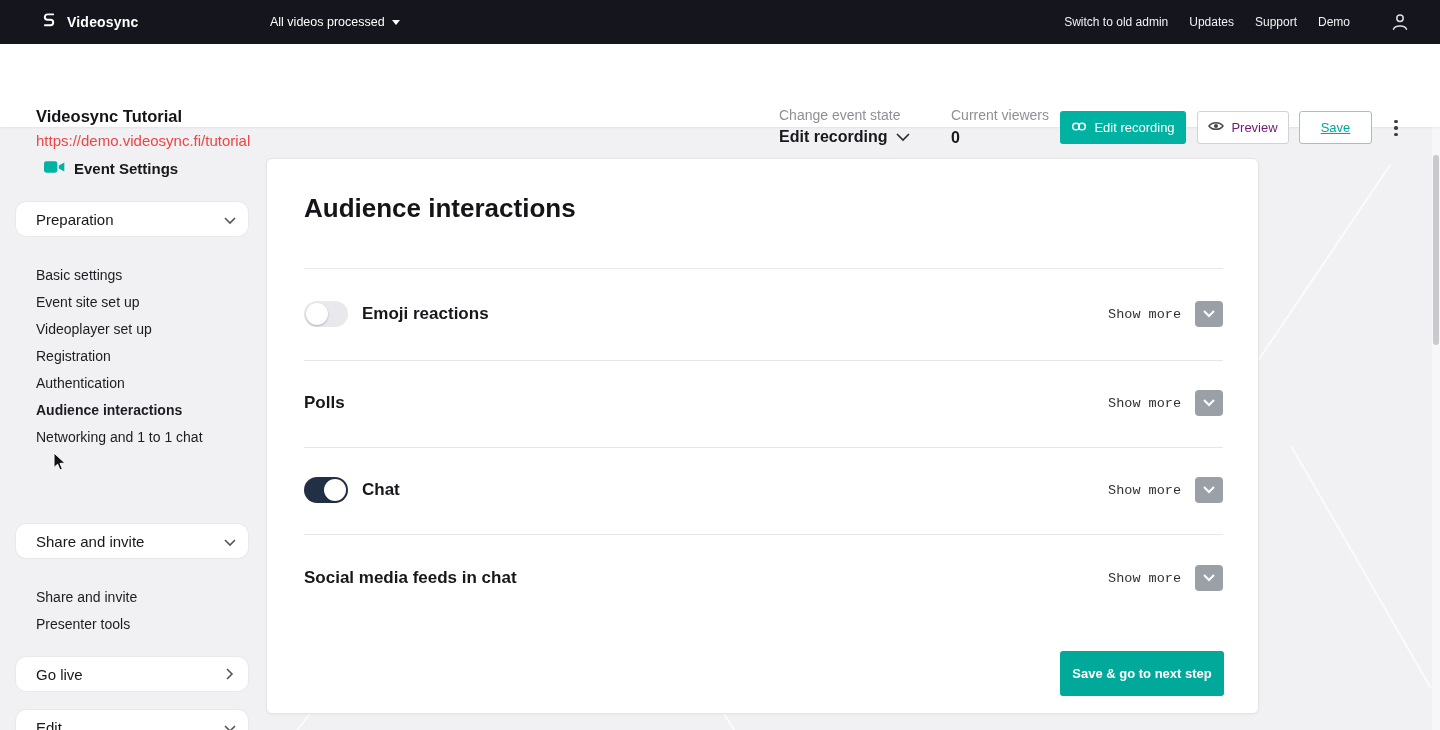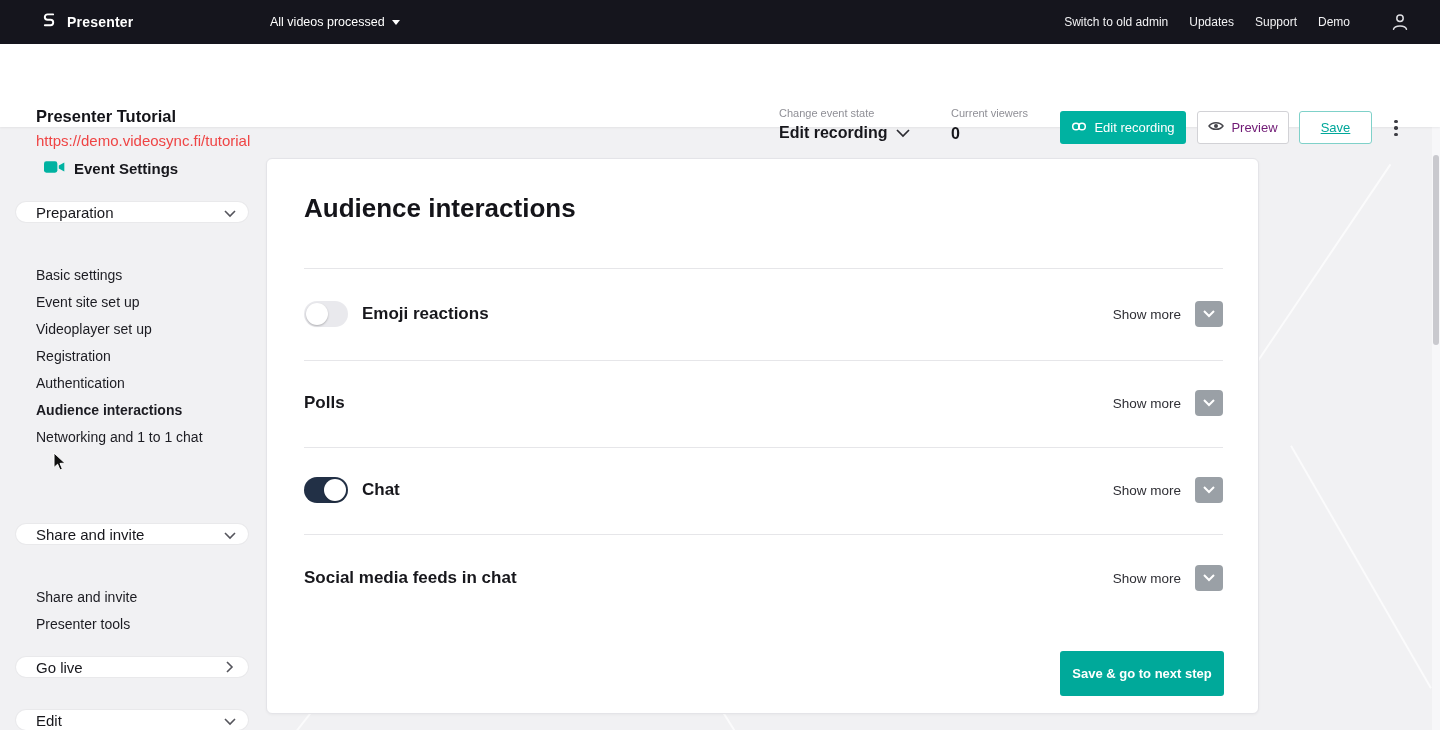--- a/index.html
+++ b/index.html
@@ -19,55 +19,55 @@
   .top-links { position:absolute; right:90px; top:0; height:44px; display:flex; align-items:center; gap:21px; }
   .top-links a { color:#f2f2f4; font-size:12px; text-decoration:none; }
   .user-btn { position:absolute; right:30px; top:12px; width:20px; height:20px; cursor:pointer; }
 
   
   .event-header { position:absolute; top:44px; left:0; width:1440px; height:83px; background:#ffffff; z-index:20; box-shadow:0 1px 2px rgba(0,0,0,.06); }
   .event-info { position:absolute; left:36px; top:63px; }
   .event-title { font-size:16.5px; font-weight:700; color:#141419; }
   .event-url { font-size:15px; color:#ef4444; margin-top:6px; }
   .state-block { position:absolute; left:779px; top:63px; }
-  .mini-label { font-size:11px; color:#8f8f96; }
+  .mini-label { font-size:14px; color:#8f8f96; }
   .state-value-row { display:flex; align-items:center; gap:9px; margin-top:5px; cursor:pointer; }
   .state-value { font-size:16px; font-weight:700; color:#17171c; }
   .viewers-block { position:absolute; left:951px; top:63px; }
   .viewers-count { font-size:16px; font-weight:700; margin-top:6px; }
 
   .btn { display:flex; align-items:center; justify-content:center; gap:7px; font-size:13px; border-radius:3px; cursor:pointer; border:none; font-family:inherit; }
   .btn-edit-rec { position:absolute; left:1060px; top:67px; width:126px; height:33px; background:#00b2a1; color:#fff; }
   .btn-preview { position:absolute; left:1197px; top:67px; width:92px; height:33px; background:#fff; border:1px solid #d2d2d6; color:#701a75; }
   .btn-save { position:absolute; left:1299px; top:67px; width:73px; height:33px; background:#fff; border:1px solid #7fd1c9; color:#00a79a;text-decoration:underline; }
   .kebab { position:absolute; left:1389px; top:72px; width:14px; height:24px; display:flex; flex-direction:column; align-items:center; justify-content:center; gap:3px; cursor:pointer; background:none; border:none; }
   .kebab i { width:3.5px; height:3.5px; border-radius:50%; background:#3c3c42; }
 
   
   .main { position:absolute; top:127px; left:0; width:1440px; height:603px; }
   .bg-line { position:absolute; background:rgba(255,255,255,.7); width:2px; pointer-events:none; }
 
   
   .sb-title { position:absolute; left:36px; top:33px; display:flex; align-items:center; gap:9px; font-size:15px; font-weight:700;padding-left:8px; }
-  .group-box { position:absolute; left:16px; width:232px; height:20px; background:#fff; border-radius:10px;
+  .group-box { position:absolute; left:16px; width:232px; height:34px; background:#fff; border-radius:10px;
     display:flex; align-items:center; justify-content:space-between; padding:0 12px 0 20px;
     font-size:15px; color:#17171c; cursor:pointer; box-shadow:0 0 0 1px rgba(0,0,0,.03); }
   .nav-list { position:absolute; left:16px; width:232px; }
   .nav-item { height:27px; display:flex; align-items:center; padding-left:20px; font-size:14px; color:#1c1c22; cursor:pointer; }
   .nav-item.active { font-weight:700; }
 
   
   .card { position:absolute; left:266px; top:31px; width:993px; height:556px; background:#fff; border:1px solid #e4e4e8; border-radius:6px; box-shadow:0 1px 3px rgba(0,0,0,.04); }
   .card-title { position:absolute; left:37px; top:34px; font-size:26px; font-weight:700; color:#141419; }
   .divider { position:absolute; left:37px; width:919px; height:1px; background:#e6e6e9; }
   .ai-row { position:absolute; left:37px; width:919px; height:44px; display:flex; align-items:center; justify-content:space-between; }
   .row-left { display:flex; align-items:center; gap:14px; }
   .row-label { font-size:17px; font-weight:700; color:#17171c; }
   .row-right { display:flex; align-items:center; gap:14px; }
-  .show-more { font-size:13.5px; color:#2f2f35; cursor:pointer; }
+  .show-more { font-size:13.5px; color:#2f2f35; cursor:pointer;font-family:Liberation Mono, monospace; }
   .expand-btn { width:28px; height:26px; background:#9aa0a6; border:none; border-radius:4px; display:flex; align-items:center; justify-content:center; cursor:pointer; }
 
   .toggle { width:44px; height:26px; border-radius:13px; position:relative; cursor:pointer; }
   .toggle.off { background:#e9e9ed; }
   .toggle.on { background:#223046; }
   .toggle .knob { position:absolute; top:2px; width:22px; height:22px; border-radius:50%; background:#fff; box-shadow:0 1px 2px rgba(0,0,0,.25); }
   .toggle.off .knob { left:2px; }
   .toggle.on .knob { right:2px; }
 
   .btn-next { position:absolute; left:793px; top:492px; width:164px; height:45px; background:#00a99a; color:#fff; font-weight:700; font-size:13px; }
@@ -82,21 +82,21 @@
 </head>
 <body>
 
 <header class="topbar">
   <div class="brand">
     <span>
       <svg width="18" height="18" viewBox="0 0 24 24">
           <path d="M17.5 4.5 H10 a3.6 3.6 0 0 0 0 7.2 h4 a3.6 3.6 0 0 1 0 7.2 H6.5" fill="none" stroke="#ffffff" stroke-width="2.6" stroke-linecap="round"></path>
         </svg>
     </span>
-    <span class="brand-name">Presenter</span>
+    <span class="brand-name">Videosync</span>
   </div>
   <div class="proc-status">
     <span>All videos processed</span>
     <span class="caret-down"></span>
   </div>
   <nav class="top-links">
     <a href="#">Switch to old admin</a>
     <a href="#">Updates</a>
     <a href="#">Support</a>
     <a href="#">Demo</a>
@@ -104,21 +104,21 @@
   <span class="user-btn">
     <svg width="20" height="20" viewBox="0 0 20 20">
         <circle cx="10" cy="6.3" r="3.2" fill="none" stroke="#dddde2" stroke-width="1.5"></circle>
         <path d="M3.5 17.2 C4.6 12.8 15.4 12.8 16.5 17.2" fill="none" stroke="#dddde2" stroke-width="1.5" stroke-linecap="round"></path>
       </svg>
   </span>
 </header>
 
 <section class="event-header">
   <div class="event-info">
-    <div class="event-title">Presenter Tutorial</div>
+    <div class="event-title">Videosync Tutorial</div>
     <div class="event-url">https://demo.videosync.fi/tutorial</div>
   </div>
 
   <div class="state-block">
     <div class="mini-label">Change event state</div>
     <div class="state-value-row">
       <span class="state-value">Edit recording</span>
       <span>
         <svg width="14" height="9" viewBox="0 0 14 9">
             <path d="M1 1l6 6 6-6" fill="none" stroke="#2c2c32" stroke-width="1.7"></path>

